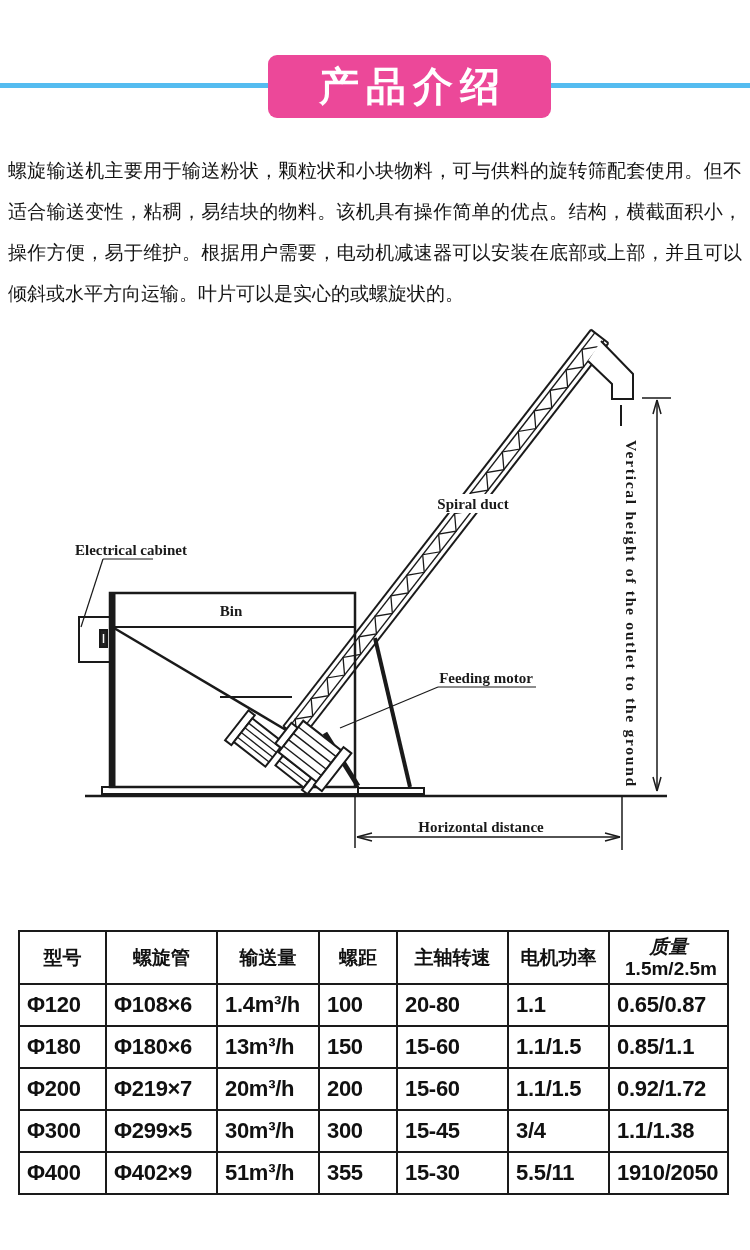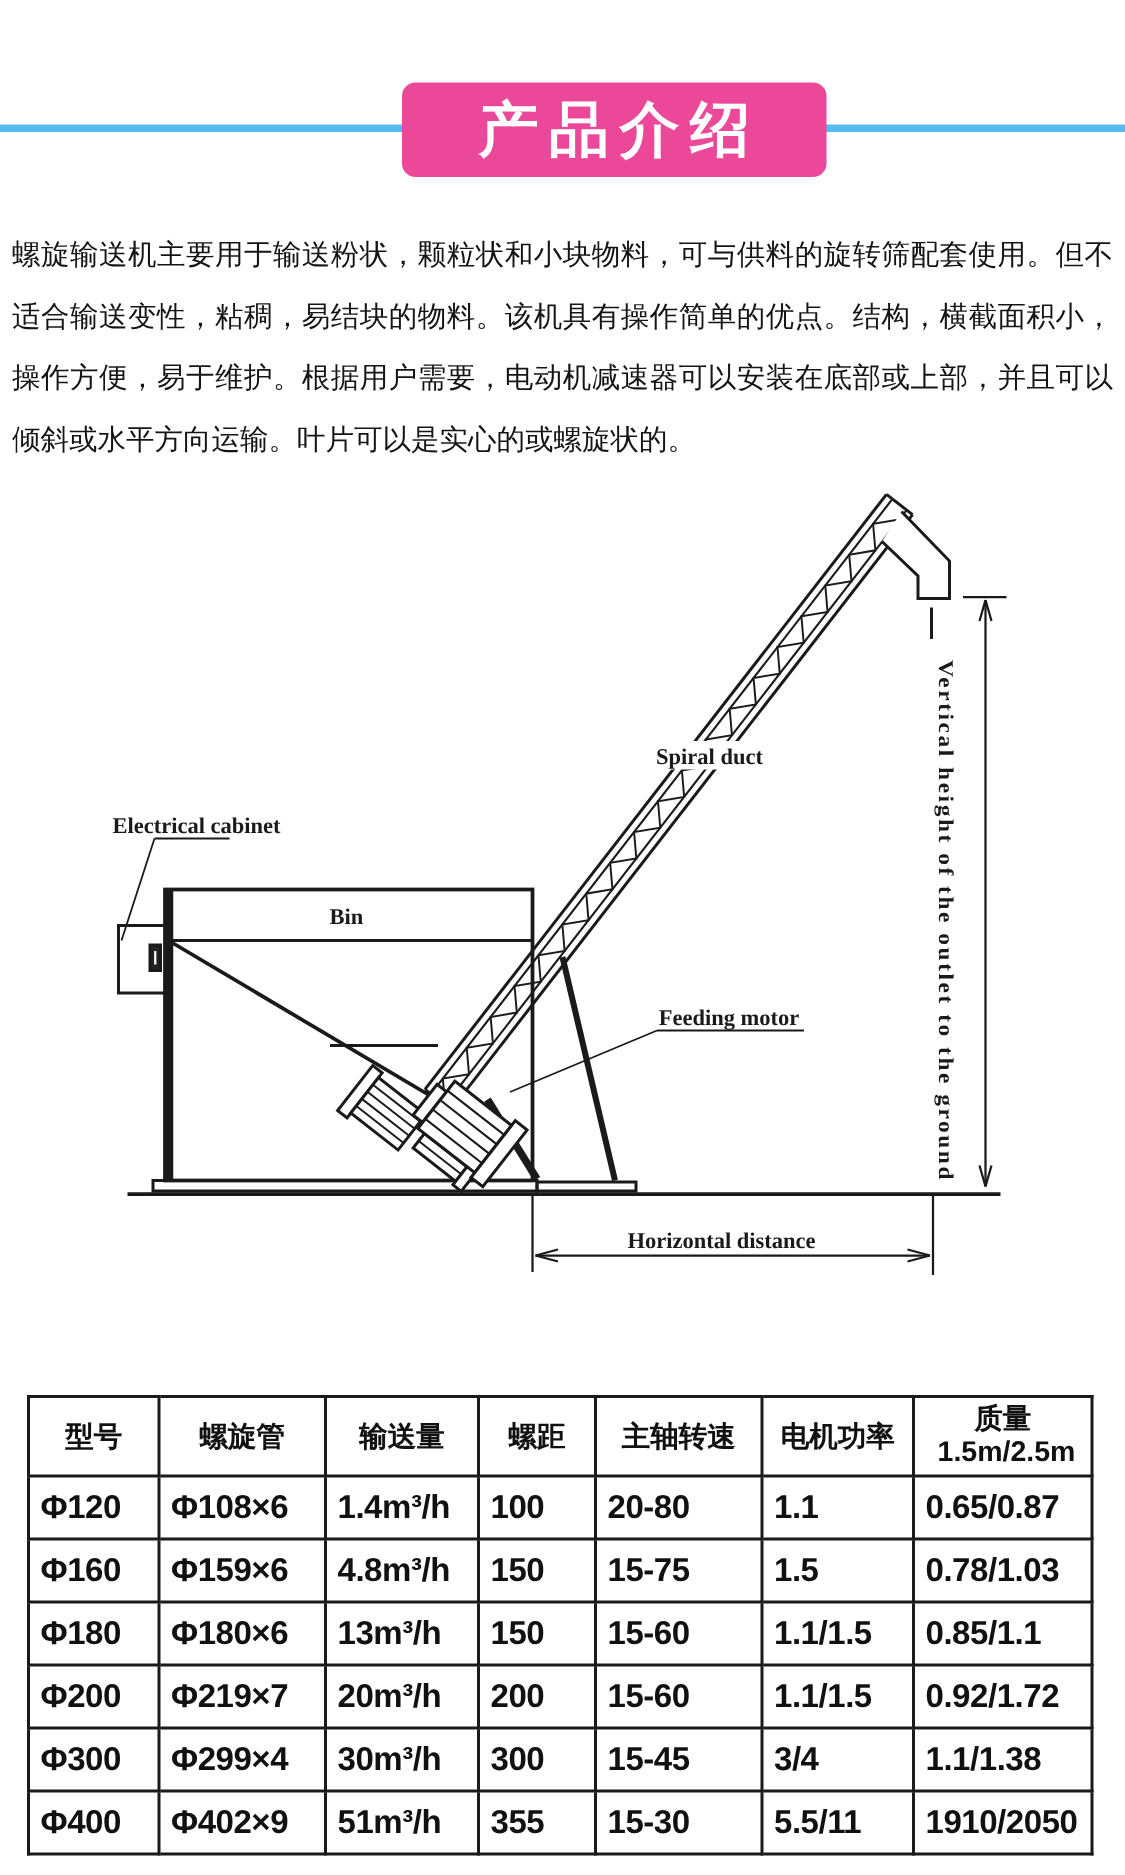--- a/index.html
+++ b/index.html
@@ -23,21 +23,21 @@
   .section-title{position:absolute;left:22px;top:889px;font-size:21px;font-weight:600;color:#1a87d8;}
   
   .spec-table{position:absolute;left:18px;top:930px;width:710px;border-collapse:collapse;
               table-layout:fixed;}
   .spec-table td,.spec-table th{border:2px solid #1a1a1a;padding:0;overflow:hidden;
               font-family:"Liberation Sans",sans-serif;color:#111;}
   .spec-table th{height:51px;font-size:19px;font-weight:600;text-align:center;vertical-align:middle;}
   .spec-table td{height:40px;font-size:22px;font-weight:700;text-align:left;vertical-align:middle;
               padding-left:7px;letter-spacing:-0.3px;border-radius:14px;}
   .mass-head{text-align:left;line-height:22px;}
-  .mass-head .l1{}
+  .mass-head .l1{font-style:italic;}
   .mass-head .l2{padding-left:5px;font-weight:600;}
 </style>
 </head>
 <body>
 
 <div class="page">
 
   <div class="banner-line"></div>
   <div class="banner-box">
     <span>产品介绍</span>
@@ -170,49 +170,40 @@
         <tr>
           <td>Φ120</td>
           <td>Φ108×6</td>
           <td>1.4m³/h</td>
           <td>100</td>
           <td>20-80</td>
           <td>1.1</td>
           <td>0.65/0.87</td>
         </tr>
         <tr>
-          <td>Φ160</td>
-          <td>Φ159×6</td>
-          <td>4.8m³/h</td>
-          <td>150</td>
-          <td>15-75</td>
-          <td>1.5</td>
-          <td>0.78/1.03</td>
-        </tr>
-        <tr>
           <td>Φ180</td>
           <td>Φ180×6</td>
           <td>13m³/h</td>
           <td>150</td>
           <td>15-60</td>
           <td>1.1/1.5</td>
           <td>0.85/1.1</td>
         </tr>
         <tr>
           <td>Φ200</td>
           <td>Φ219×7</td>
           <td>20m³/h</td>
           <td>200</td>
           <td>15-60</td>
           <td>1.1/1.5</td>
           <td>0.92/1.72</td>
         </tr>
         <tr>
           <td>Φ300</td>
-          <td>Φ299×4</td>
+          <td>Φ299×5</td>
           <td>30m³/h</td>
           <td>300</td>
           <td>15-45</td>
           <td>3/4</td>
           <td>1.1/1.38</td>
         </tr>
         <tr>
           <td>Φ400</td>
           <td>Φ402×9</td>
           <td>51m³/h</td>

